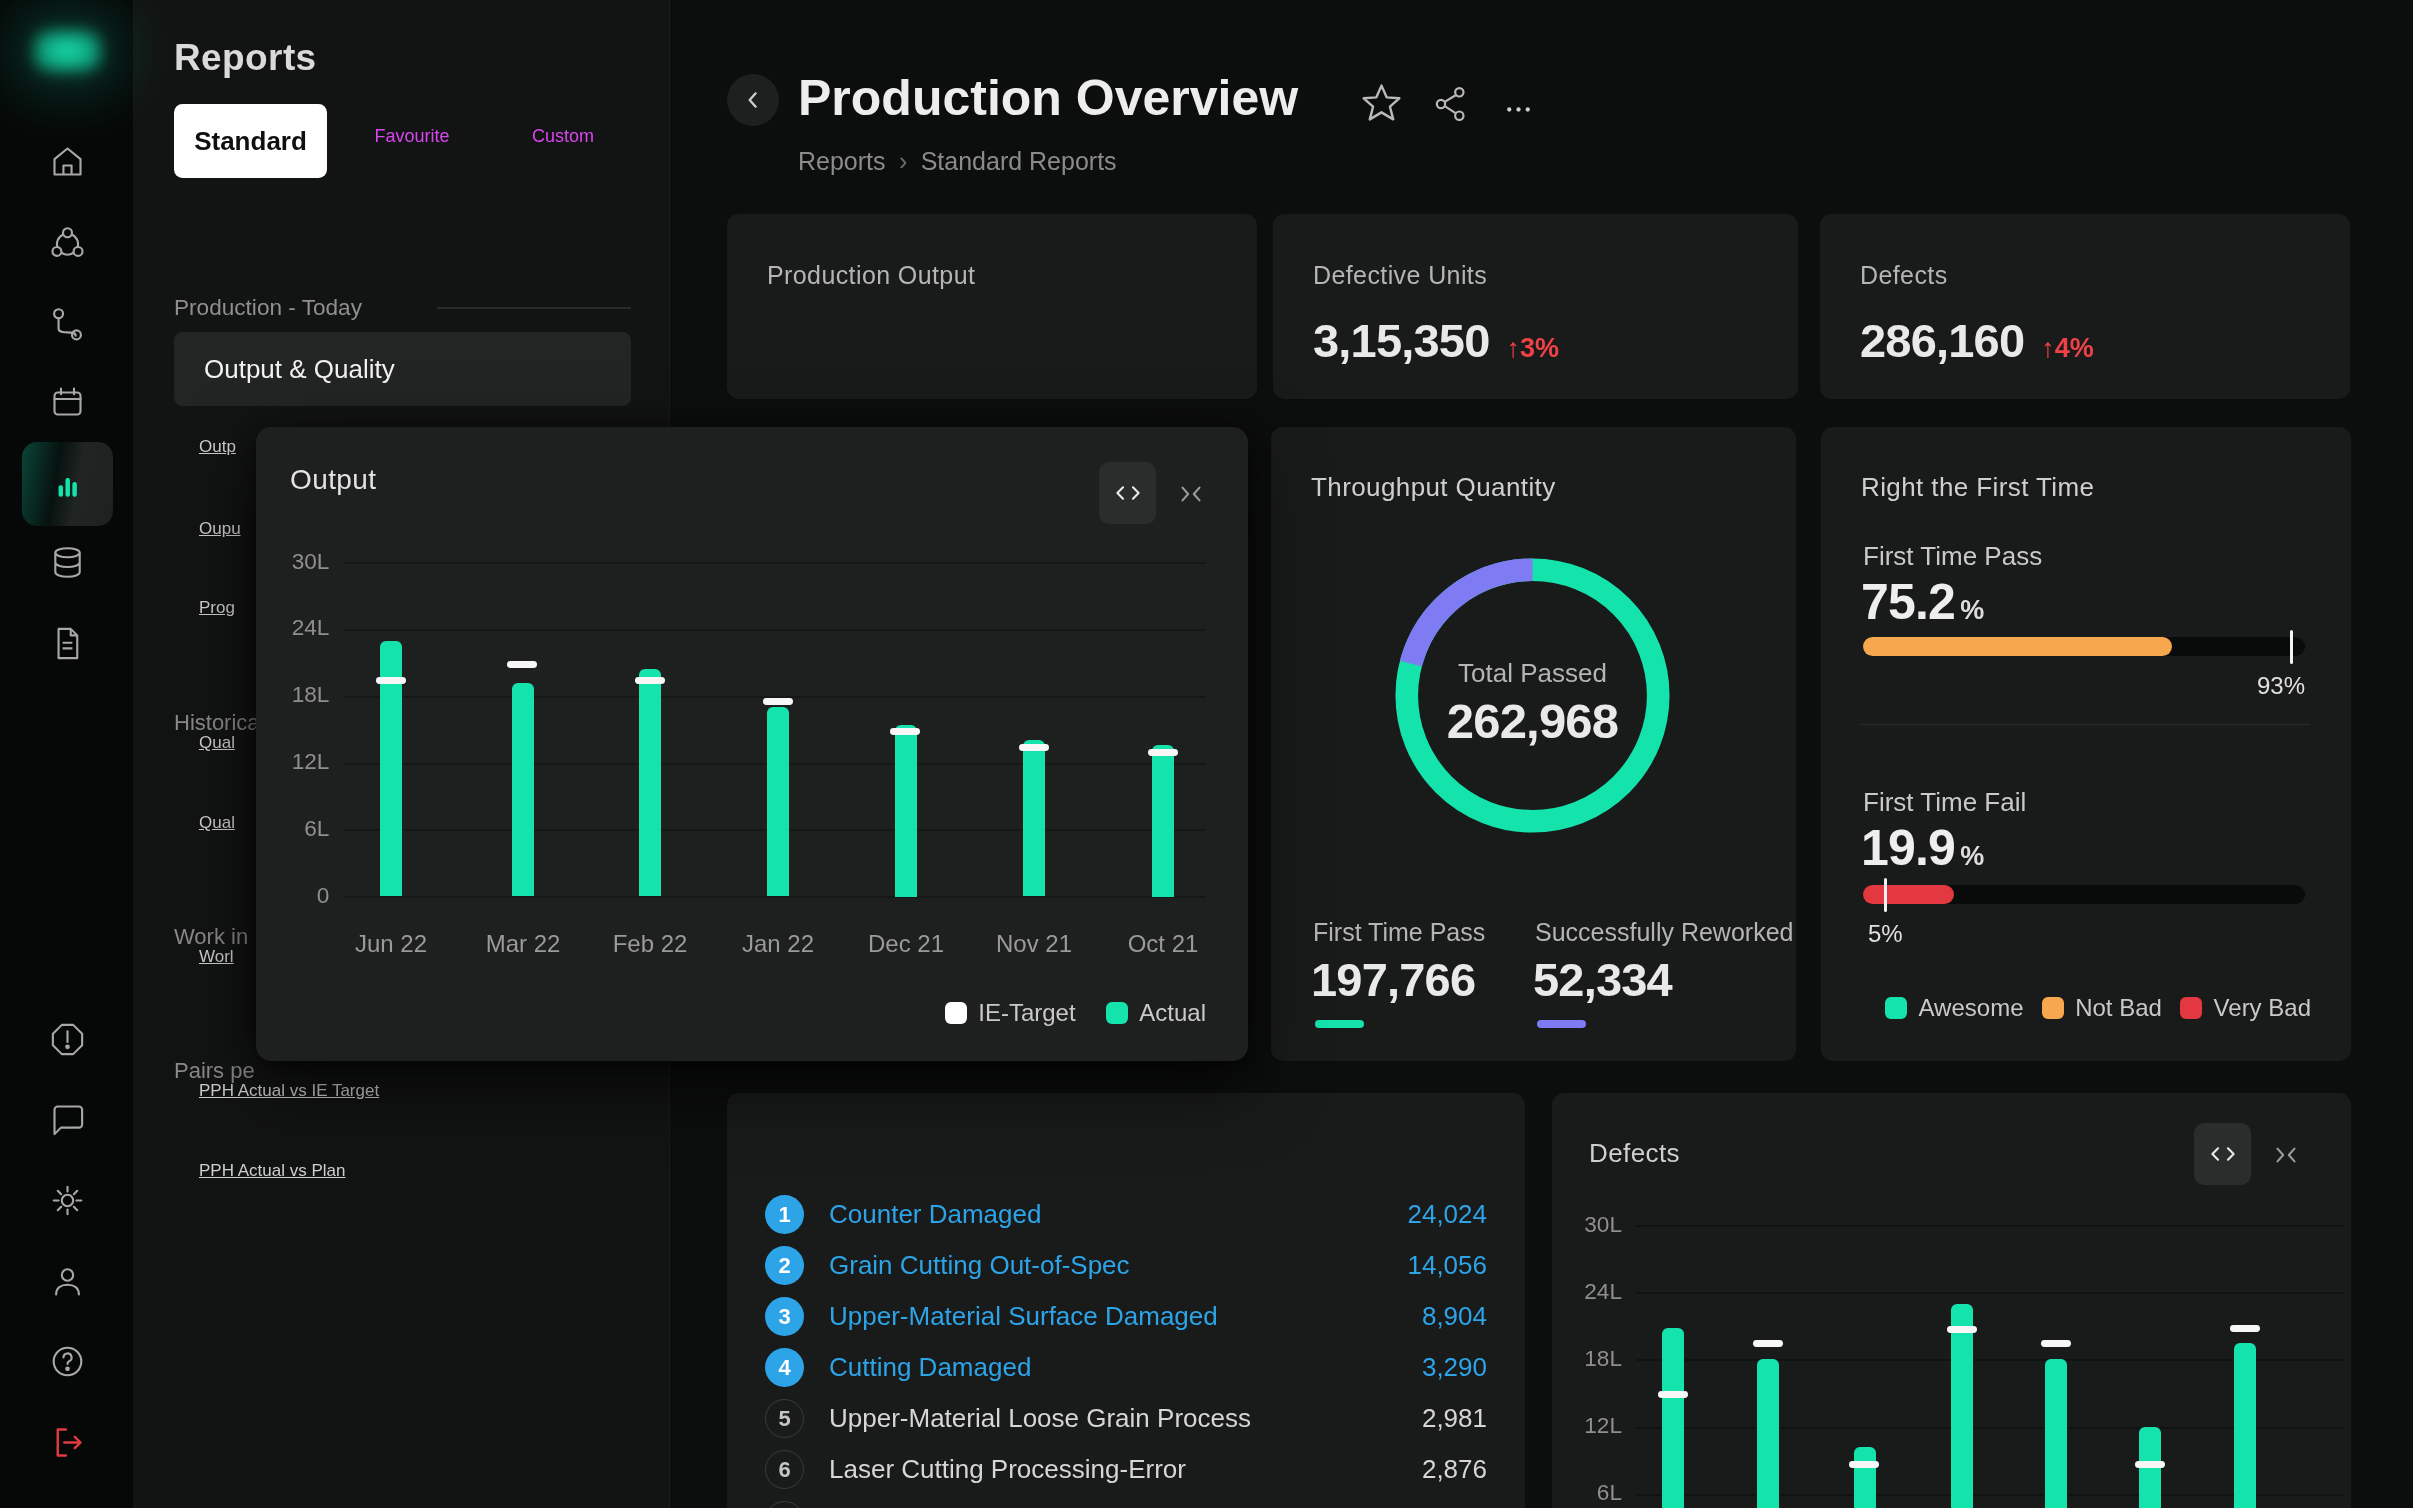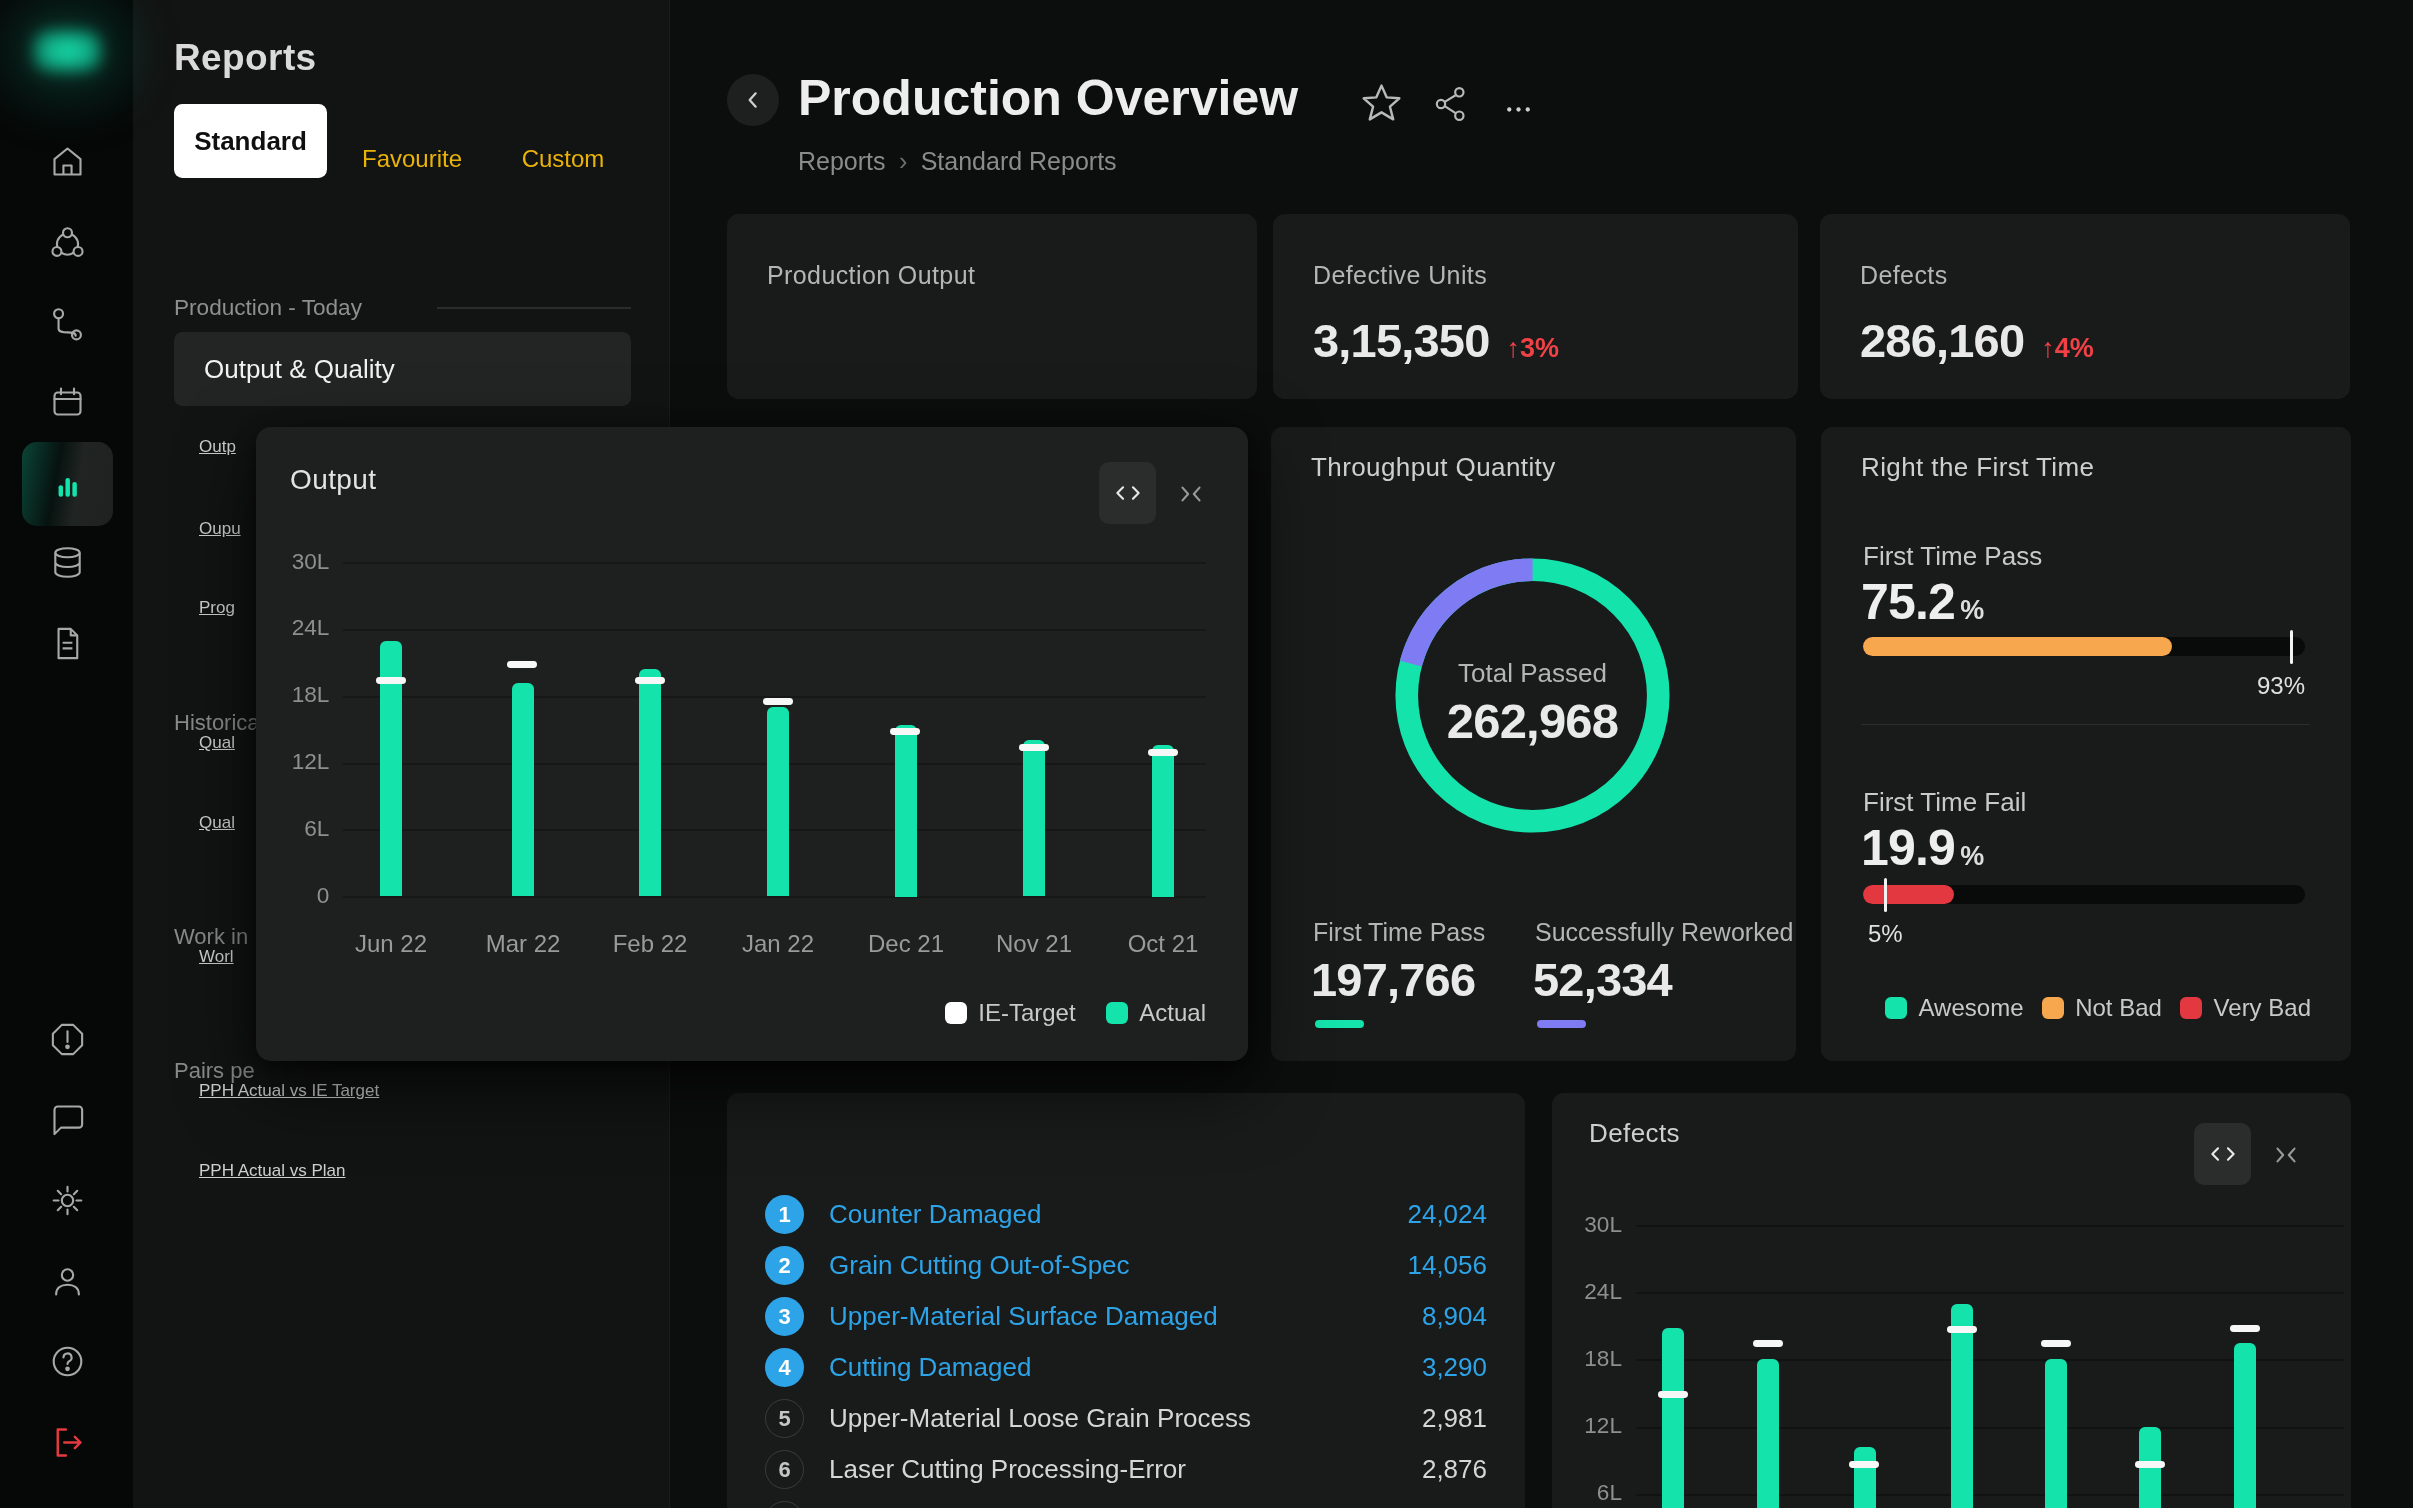--- a/index.html
+++ b/index.html
@@ -15,21 +15,21 @@
   .rail-btn { position:absolute; left:40px; width:54px; height:54px; display:flex; align-items:center; justify-content:center; cursor:pointer; }
   .rail-btn svg { width:39px; height:39px; }
   .rail-active-bg { position:absolute; left:22px; top:442px; width:91px; height:84px; border-radius:15px;
     background:linear-gradient(100deg, rgba(23,227,174,.28) 0%, rgba(23,227,174,.05) 38%, #202422 60%, #1e2120 100%); }
 
   
   .reports { position:absolute; left:134px; top:0; width:536px; height:1508px; background:#121313; border-right:0.8px solid rgba(255,255,255,.04); z-index:2; }
   .reports-title { position:absolute; left:40px; top:37px; font-size:37px; font-weight:600; color:#dadada; letter-spacing:0.4px; }
   .tab-pill { position:absolute; left:40px; top:104px; width:153px; height:74px; background:#fff; border-radius:8.4px;
     display:flex; align-items:center; justify-content:center; font-size:26px; font-weight:600; color:#101010; cursor:pointer; }
-  .tab-plain { position:absolute; top:122px; height:74px; display:flex; align-items:center; justify-content:center; font-size:24px; color:#eab308; cursor:pointer; }
+  .tab-plain { position:absolute; top:99px; height:74px; display:flex; align-items:center; justify-content:center; font-size:18px; color:#d946ef; cursor:pointer; }
   .tab-fav { left:211px; width:134px; } .tab-cus { left:366px; width:126px; }
   .searchbox { position:absolute; left:40px; top:210px; width:457px; height:70px; border:1.7px solid #2e2f2f; border-radius:8.4px;
     display:flex; align-items:center; padding-left:22px; gap:17px; cursor:text; }
   .searchbox svg { width:35px; height:35px; }
   .search-ph { font-size:26px; color:#6f7070; }
   .section-row { position:absolute; left:40px; top:295px; width:457px; display:flex; align-items:center; }
   .section-label { font-size:22.6px; color:#8f8f8f; }
   .section-line { flex:1; height:1.7px; background:#2a2b2b; margin-left:75px; }
   .report-item-active { position:absolute; left:40px; top:332px; width:457px; height:74px; background:#232424; border-radius:8.4px;
     display:flex; align-items:center; padding-left:30px; font-size:26px; color:#f2f2f2; cursor:pointer; }
@@ -39,21 +39,21 @@
   
   .back-btn { position:absolute; left:727px; top:74px; width:52px; height:52px; border-radius:50%; background:#1e1f1f;
     display:flex; align-items:center; justify-content:center; cursor:pointer; }
   .page-title { position:absolute; left:798px; top:69px; font-size:50px; font-weight:600; color:#ededed; }
   .hdr-icon { position:absolute; cursor:pointer; }
   .breadcrumb { position:absolute; left:798px; top:147px; display:flex; gap:13.4px; font-size:25px; color:#8b8b8b; }
   .crumb-sep { color:#6d6d6d; }
 
   
   .card { position:absolute; background:#191a1a; border-radius:11.7px; }
-  .card-title { position:absolute; left:40px; top:25px; font-size:26px; color:#cfcfcf; letter-spacing:0.4px; }
+  .card-title { position:absolute; left:40px; top:45px; font-size:26px; color:#cfcfcf; letter-spacing:0.4px; }
 
   .kpi-label { position:absolute; left:40px; top:47px; font-size:25px; color:#b5b5b5; letter-spacing:0.4px; }
   .kpi-row { position:absolute; left:40px; top:99px; display:flex; align-items:baseline; gap:17px; }
   .kpi-value { font-size:47px; font-weight:700; letter-spacing:-0.8px; color:#e9e9e9; }
   .kpi-delta { font-size:27px; font-weight:600; }
   .tone-good { color:#2ed06e; } .tone-bad { color:#ef4146; }
 
   
   .float-panel { position:absolute; left:256px; top:427px; width:992px; height:634px; background:#1e1f1f; border-radius:15px;
     z-index:5; box-shadow:0 25px 75px rgba(0,0,0,.65), 0 5px 20px rgba(0,0,0,.5); }

